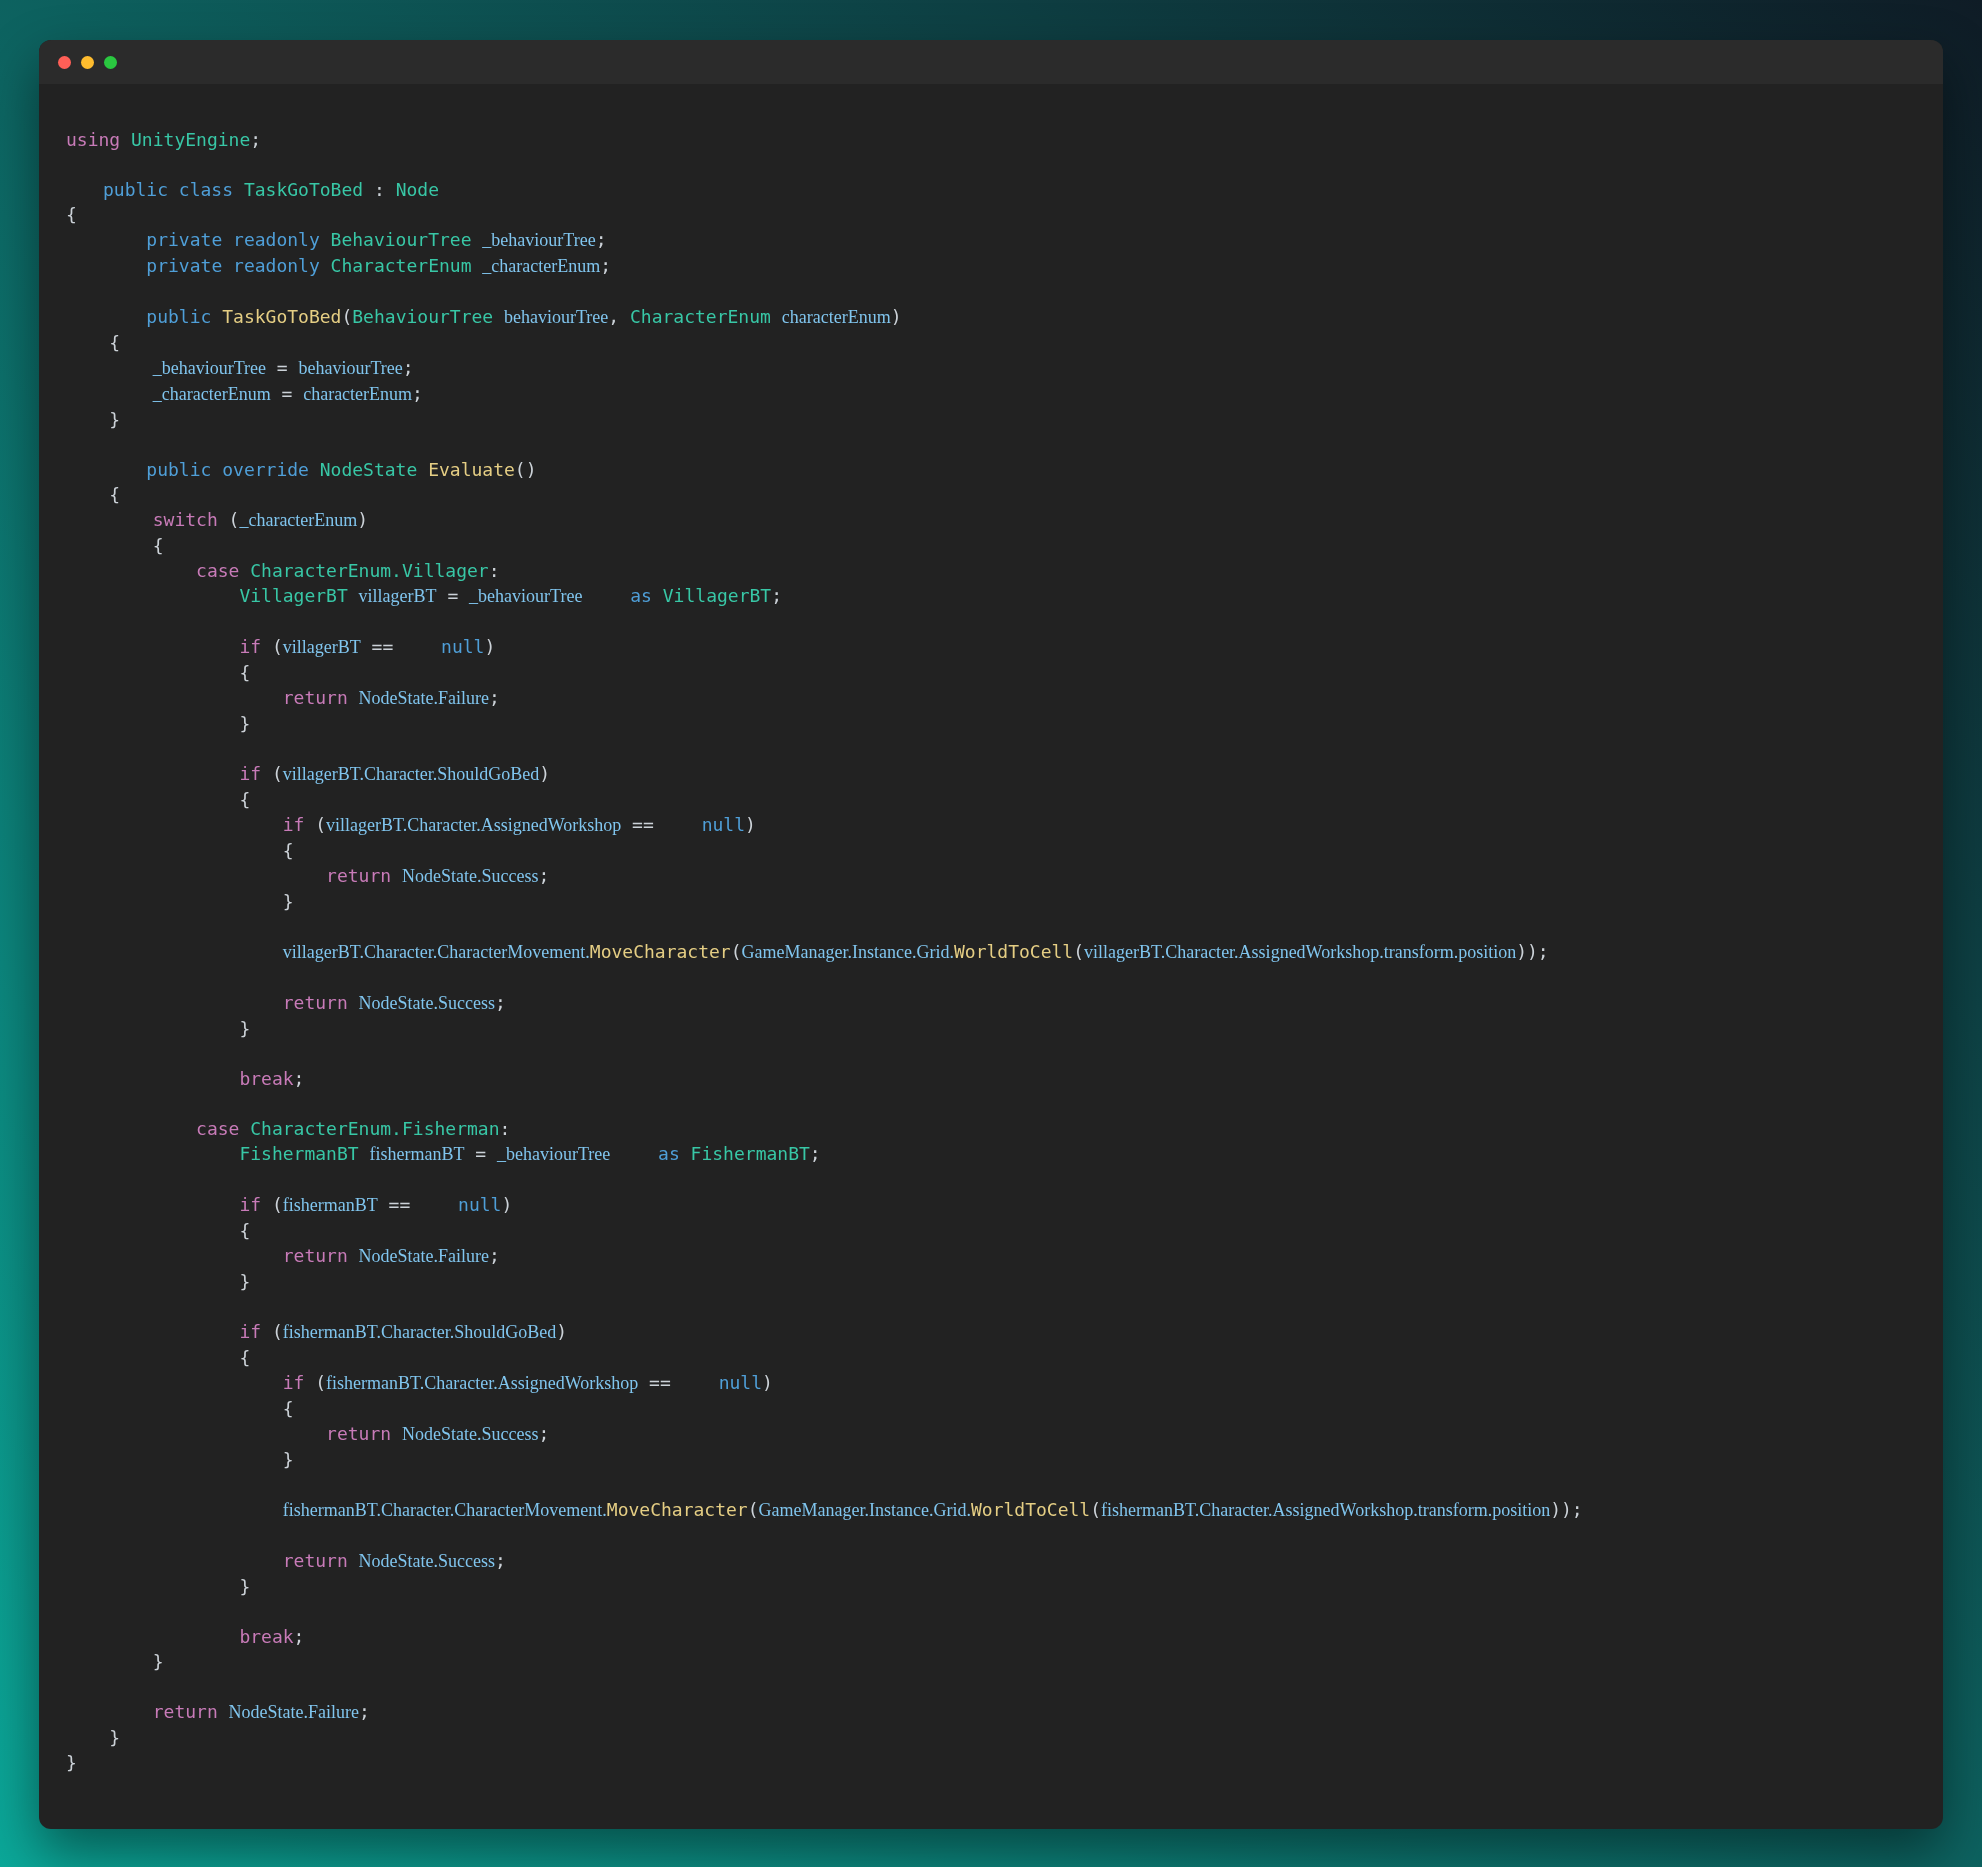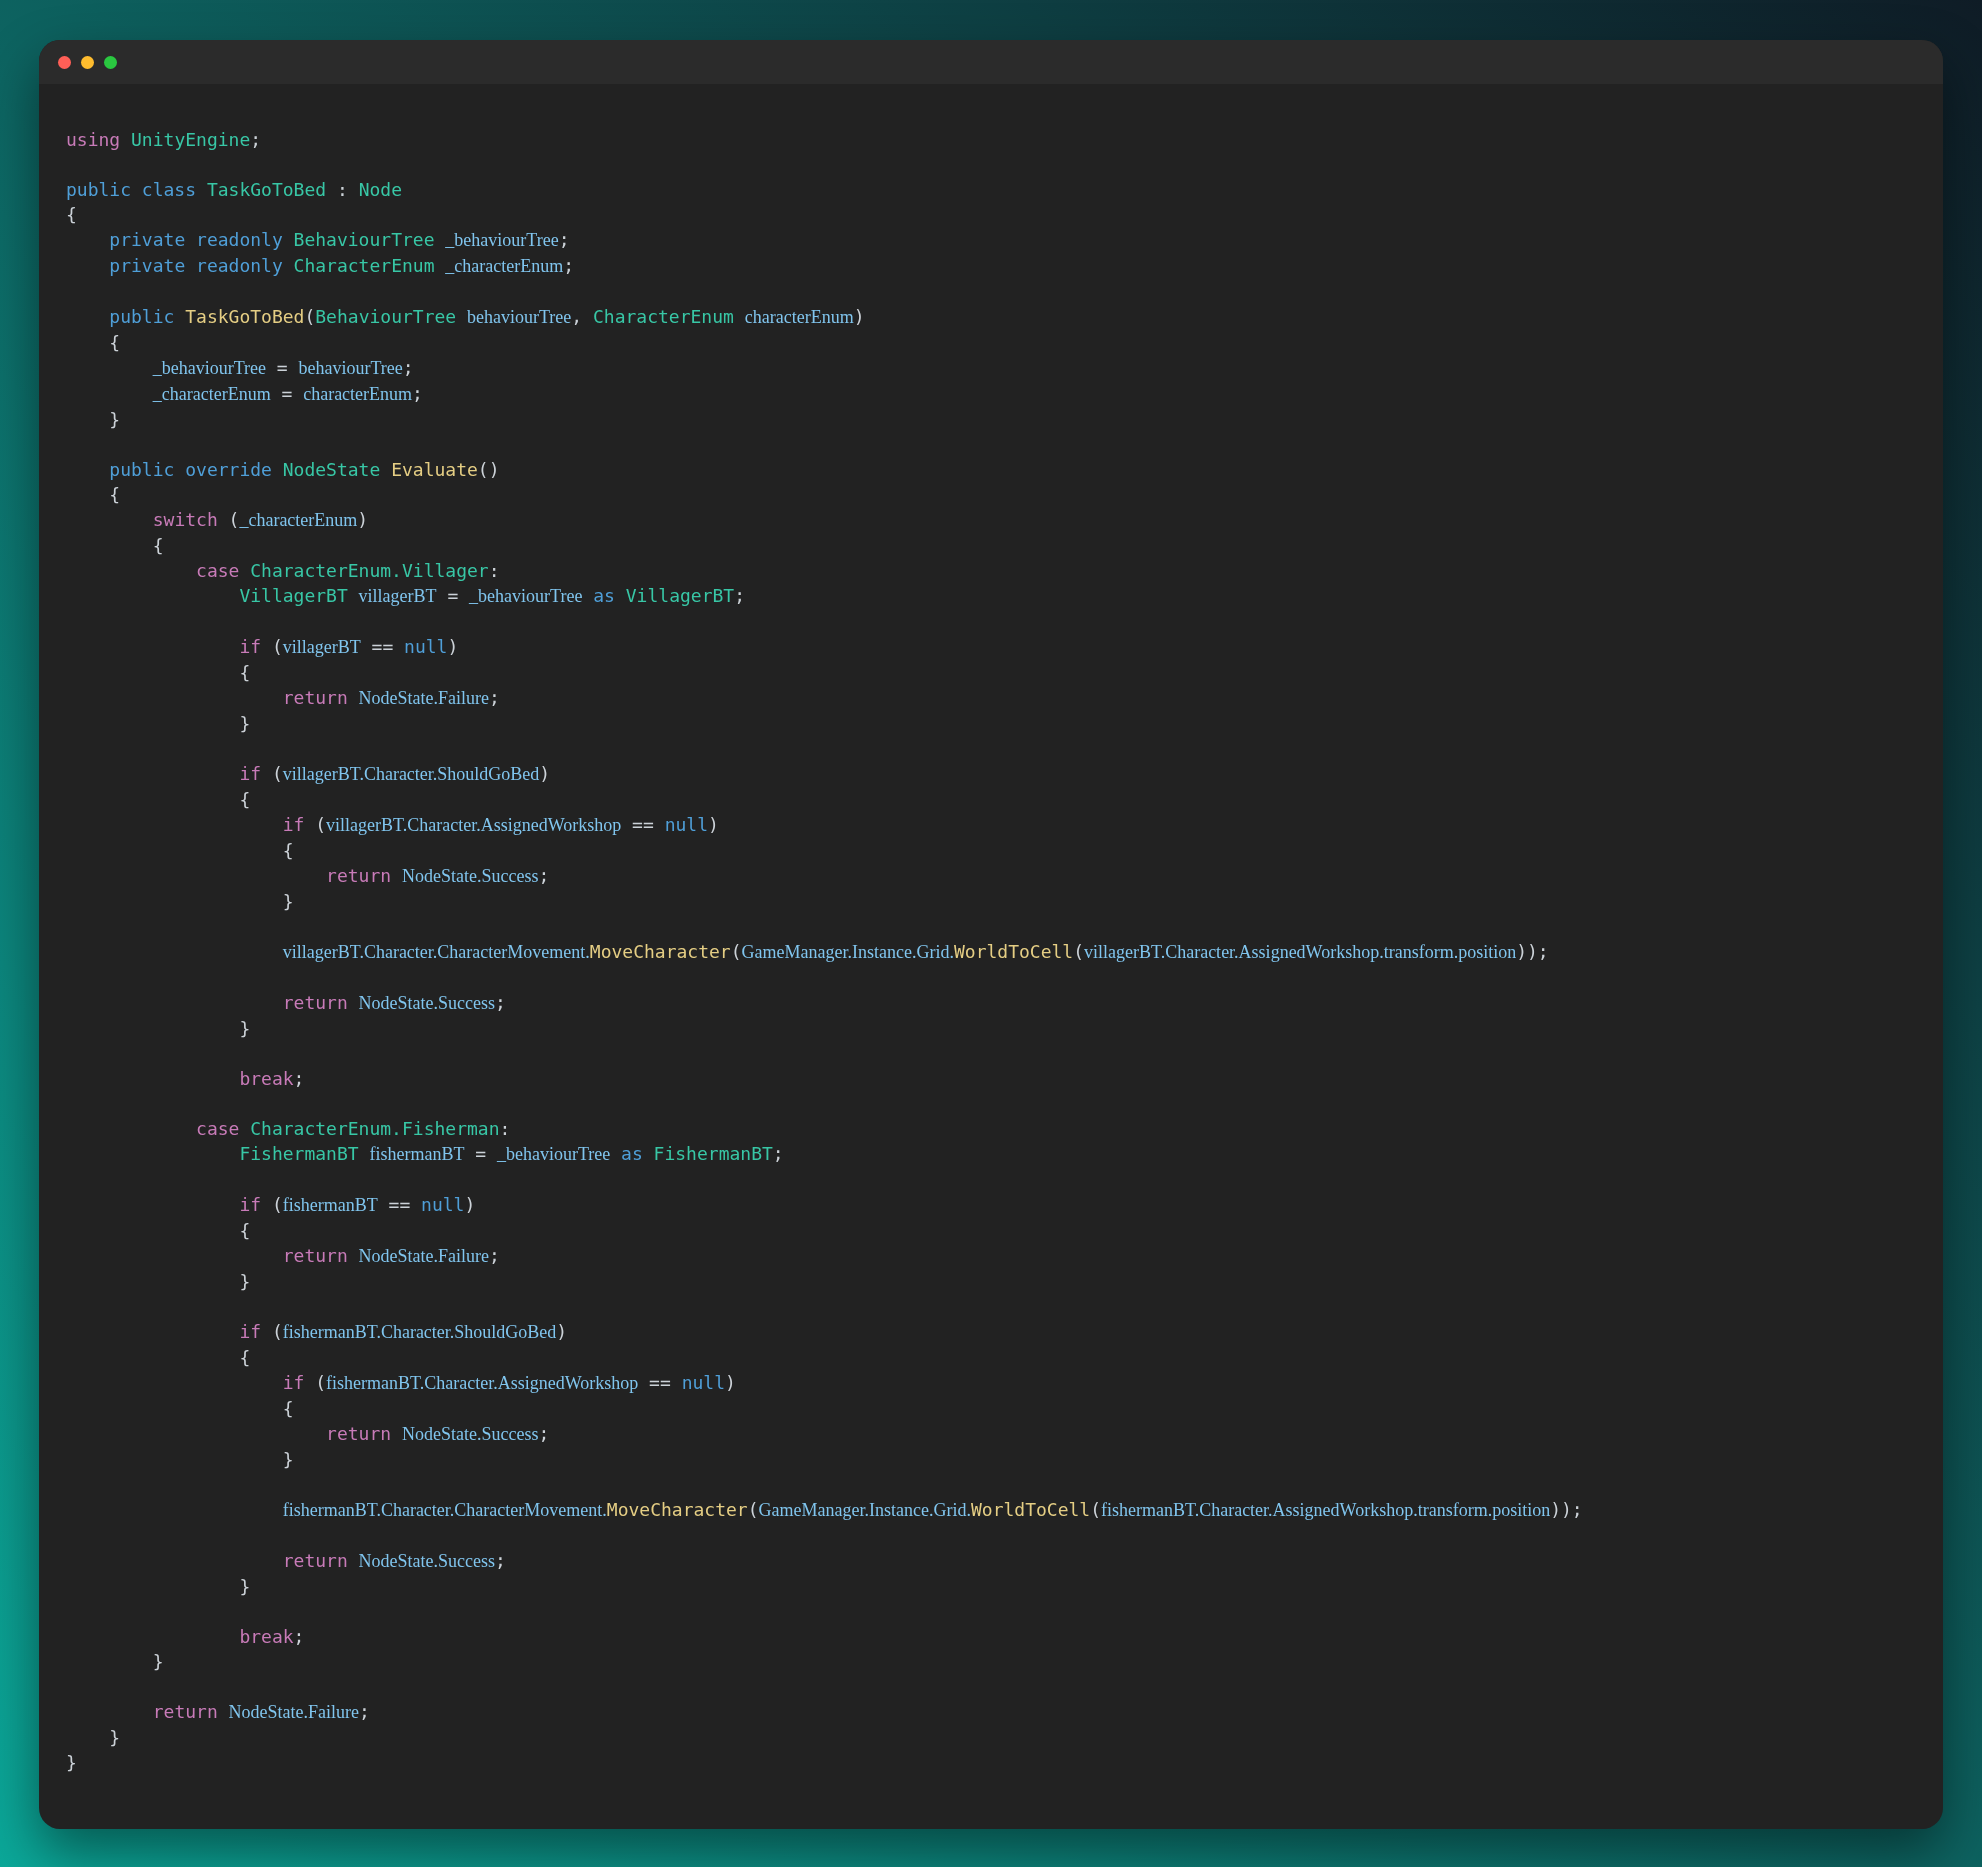--- a/index.html
+++ b/index.html
@@ -3,40 +3,40 @@
 <meta charset="utf-8">
 <style>
   html,body{margin:0;padding:0;}
   body{
     width:1983px;height:1868px;overflow:hidden;
     background:linear-gradient(to bottom left, var(--bg-grad-end), var(--bg-grad-start));
     font-family:"DejaVu Sans Mono", monospace;
   }
   .window{
     position:absolute;left:39px;top:40px;width:1904px;height:1789px;
-    background:var(--win-bg);border-radius:21px;
+    background:var(--win-bg);border-radius:12px;
     box-shadow:0 23px 54px rgba(0,0,0,.45);
     overflow:hidden;
   }
   .titlebar{
     height:44px;background:var(--titlebar-bg);
     display:flex;align-items:center;padding-left:18.6px;gap:10px;
   }
   .tl-dot{width:13px;height:13px;border-radius:50%;border:none;padding:0;cursor:pointer;}
   .tl-close{background:var(--tl-red);}
   .tl-min{background:var(--tl-yellow);}
   .tl-max{background:var(--tl-green);}
   .code-area{
     padding:43px 27px 31px 27px;
     font-size:18px;line-height:25px;
     white-space:pre;
   }
   .line{min-height:25px;}
   .tok-kw {color:var(--c-kw);}
-  .tok-kw2{color:var(--c-kw2);}
+  .tok-kw2{color:var(--c-kw2);margin-left:37px;}
   .tok-typ{color:var(--c-typ);}
   .tok-fn {color:var(--c-fn);}
   .tok-id {color:var(--c-id);font-family:Liberation Serif, serif;}
   .tok-pn {color:var(--c-pn);}
 </style>
 </head>
 <body>
 
 <div class="window">
   <div class="titlebar">

